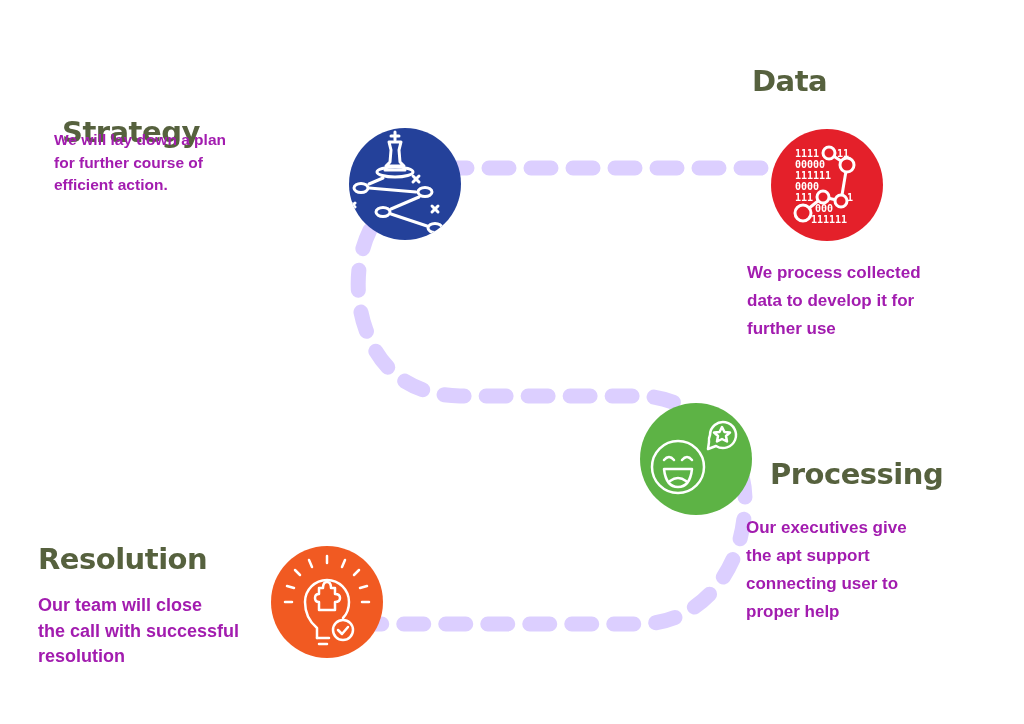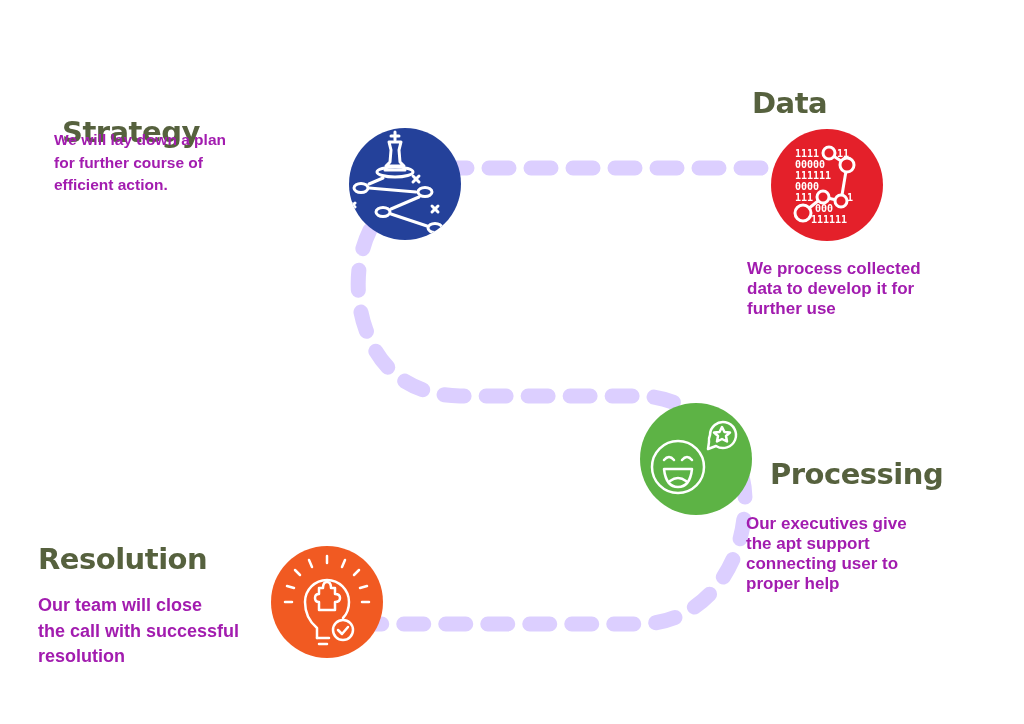--- a/index.html
+++ b/index.html
@@ -28,26 +28,26 @@
     }
     .desc {
       position: absolute;
       font-family: Liberation Sans, sans-serif;
       font-weight: bold;
       color: #a21caf;
       font-size: 15.5px;
       line-height: 22px;
       white-space: pre-line;
     }
-    .desc.large { font-size: 17px; line-height: 20px; }
+    .desc.large { font-size: 17px; line-height: 28px; }
 
     #strategy-title { left: 62px; top: 90px; margin-top: 25px; }
     #strategy-desc { left: 54px; top: 129px; font-size: 15.5px; line-height: 22.5px; }
 
-    #data-title { left: 752px; top: 86px; }
+    #data-title { left: 752px; top: 64px; }
     #data-desc { left: 747px; top: 259px; }
 
     #processing-title { left: 770px; top: 457px; }
     #processing-desc { left: 746px; top: 514px; }
 
     #resolution-title { left: 38px; top: 542px; }
     #resolution-desc { left: 38px; top: 593px; font-size: 18px; line-height: 25.5px; }
 
     #strategy-circle { left: 349px; top: 128px; }
     #data-circle { left: 771px; top: 129px; }

